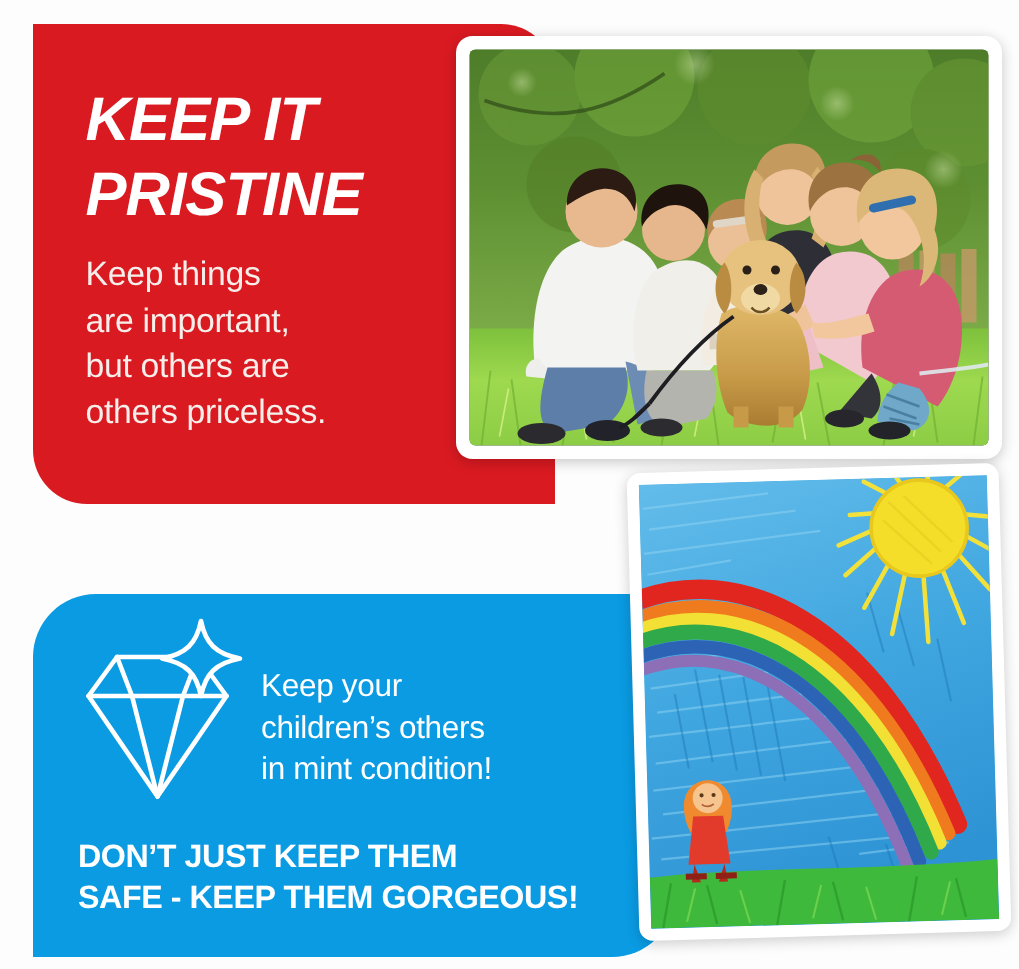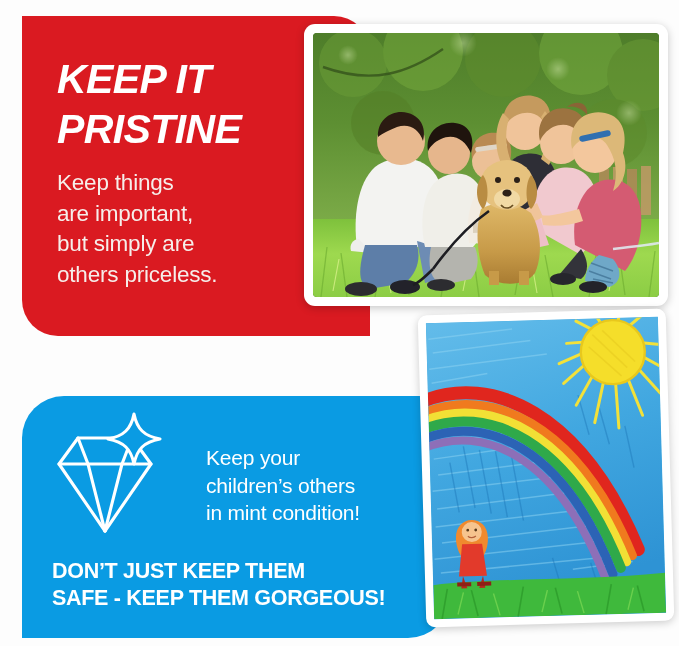--- a/index.html
+++ b/index.html
@@ -57,21 +57,21 @@
   }
   .blue-copy {
     position: absolute;
     left: 152px; top: 48px;
     color: #ffffff;
     font-size: 21px;
     font-weight: 400;
     line-height: 27.5px;
     letter-spacing: -0.2px;
   }
-  .blue-copy span { display: block; margin-left: 32px; }
+  .blue-copy span { display: block; }
   .blue-tagline {
     position: absolute;
     left: 30px; top: 162px;
     color: #ffffff;
     font-size: 21.5px;
     font-weight: 700;
     line-height: 27px;
     letter-spacing: -0.3px;
   }
   .blue-tagline span { display: block; }
@@ -124,21 +124,21 @@
 <div id="stage">
 
   <div class="red-panel">
     <div class="kicker-head">
       <span>KEEP IT</span>
       <span>PRISTINE</span>
     </div>
     <div class="kicker-body">
       <span>Keep things</span>
       <span>are important,</span>
-      <span>but simply are</span>
+      <span>but others are</span>
       <span>others priceless.</span>
     </div>
   </div>
 
   <div class="blue-panel">
 
     <div class="diamond-icon">
       <svg width="120" height="130" viewBox="0 0 120 130">
         <g fill="none" stroke="#ffffff" stroke-width="3.1" stroke-linejoin="round" stroke-linecap="round">
 

